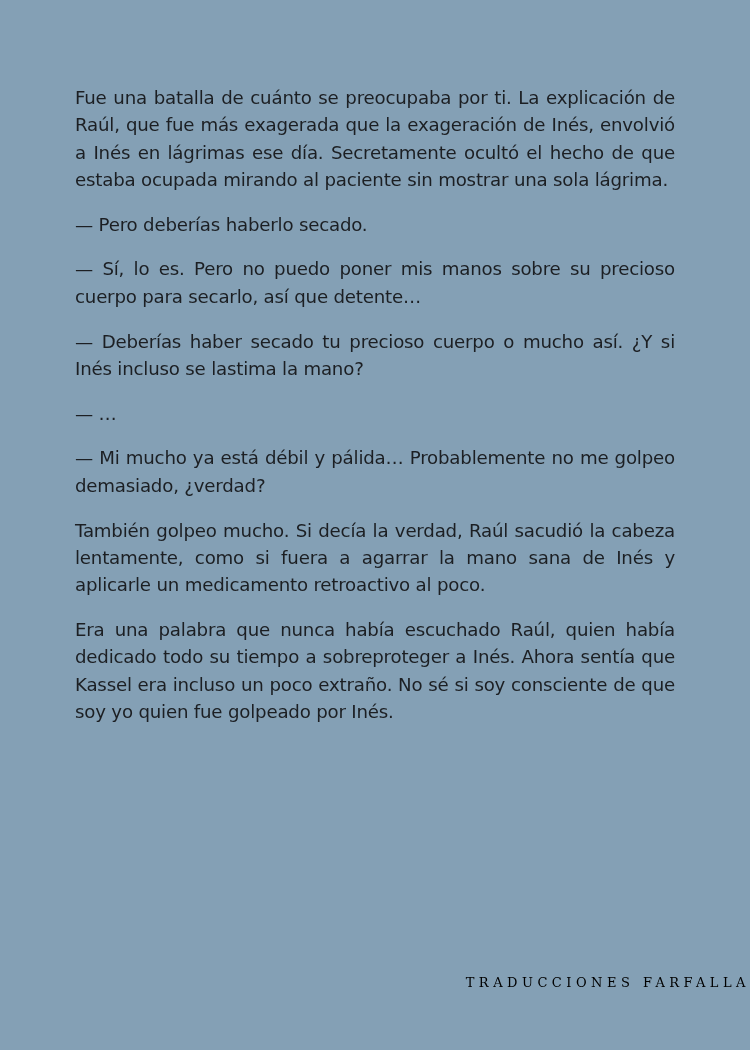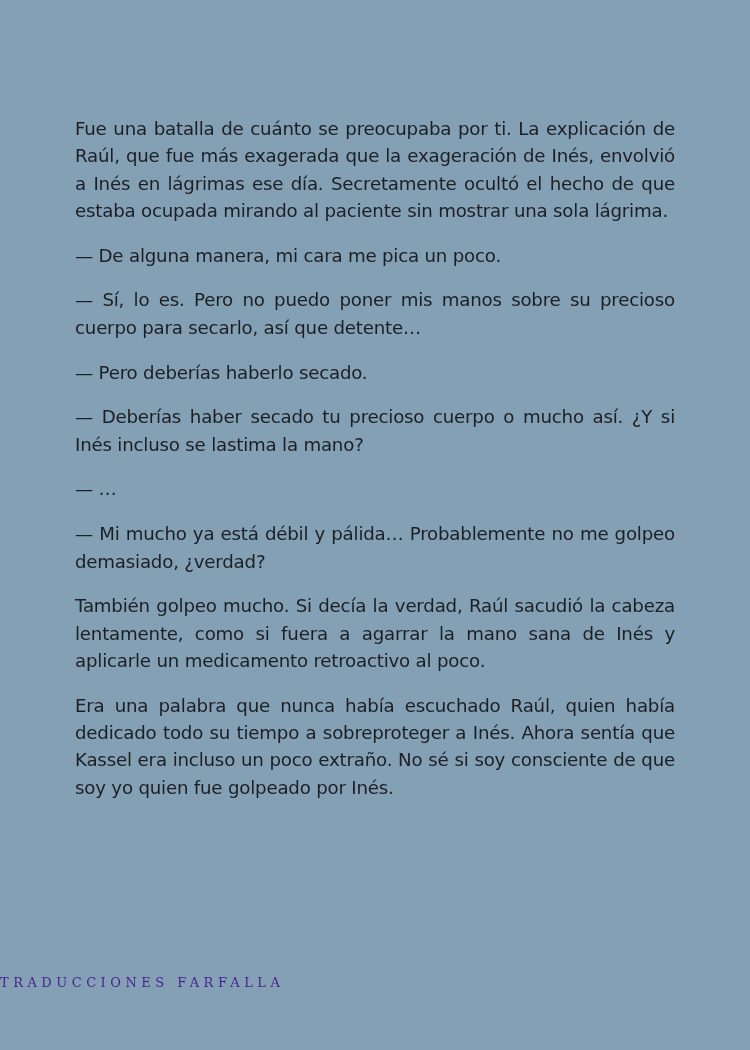--- a/index.html
+++ b/index.html
@@ -5,53 +5,52 @@
     html, body { margin: 0; padding: 0; }
     body {
       width: 750px; height: 1050px;
       background: #84a0b5;
       overflow: hidden;
     }
     .page {
       position: relative;
       width: 750px; height: 736px;
       box-sizing: border-box;
-      padding: 115px 75px 0 75px;
+      padding: 84px 75px 0 75px;
     }
     .body-text {
       font-family: "DejaVu Sans", sans-serif;
       font-size: 18.2px;
       line-height: 27.3px;
       color: #1c1f23;
       text-align: justify;
       letter-spacing: -0.2px;
     }
     .body-text p {
       margin: 0 0 17.5px 0;
     }
     .footer {
       position: absolute;
       left: 0; right: 0;
       top: 975px;
-      text-align: left;
+      text-align: right;
       font-family: "DejaVu Serif", serif;
       font-size: 13px;
       letter-spacing: 4.5px;
-      color: #4c1d95;
+      color: #000000;
     }
   </style>
 </head>
 <body>
 
 <div class="page">
   <div class="body-text">
     <p>Fue una batalla de cuánto se preocupaba por ti. La explicación de Raúl, que fue más exagerada que la exageración de Inés, envolvió a Inés en lágrimas ese día. Secretamente ocultó el hecho de que estaba ocupada mirando al paciente sin mostrar una sola lágrima.</p>
-    <p>— De alguna manera, mi cara me pica un poco.</p>
+    <p>— Pero deberías haberlo secado.</p>
     <p>— Sí, lo es. Pero no puedo poner mis manos sobre su precioso cuerpo para secarlo, así que detente…</p>
-    <p>— Pero deberías haberlo secado.</p>
     <p>— Deberías haber secado tu precioso cuerpo o mucho así. ¿Y si Inés incluso se lastima la mano?</p>
     <p>— …</p>
     <p>— Mi mucho ya está débil y pálida… Probablemente no me golpeo demasiado, ¿verdad?</p>
     <p>También golpeo mucho. Si decía la verdad, Raúl sacudió la cabeza lentamente, como si fuera a agarrar la mano sana de Inés y aplicarle un medicamento retroactivo al poco.</p>
     <p>Era una palabra que nunca había escuchado Raúl, quien había dedicado todo su tiempo a sobreproteger a Inés. Ahora sentía que Kassel era incluso un poco extraño. No sé si soy consciente de que soy yo quien fue golpeado por Inés.</p>
   </div>
   <div class="footer">TRADUCCIONES FARFALLA</div>
 </div>
 
 </body></html>

